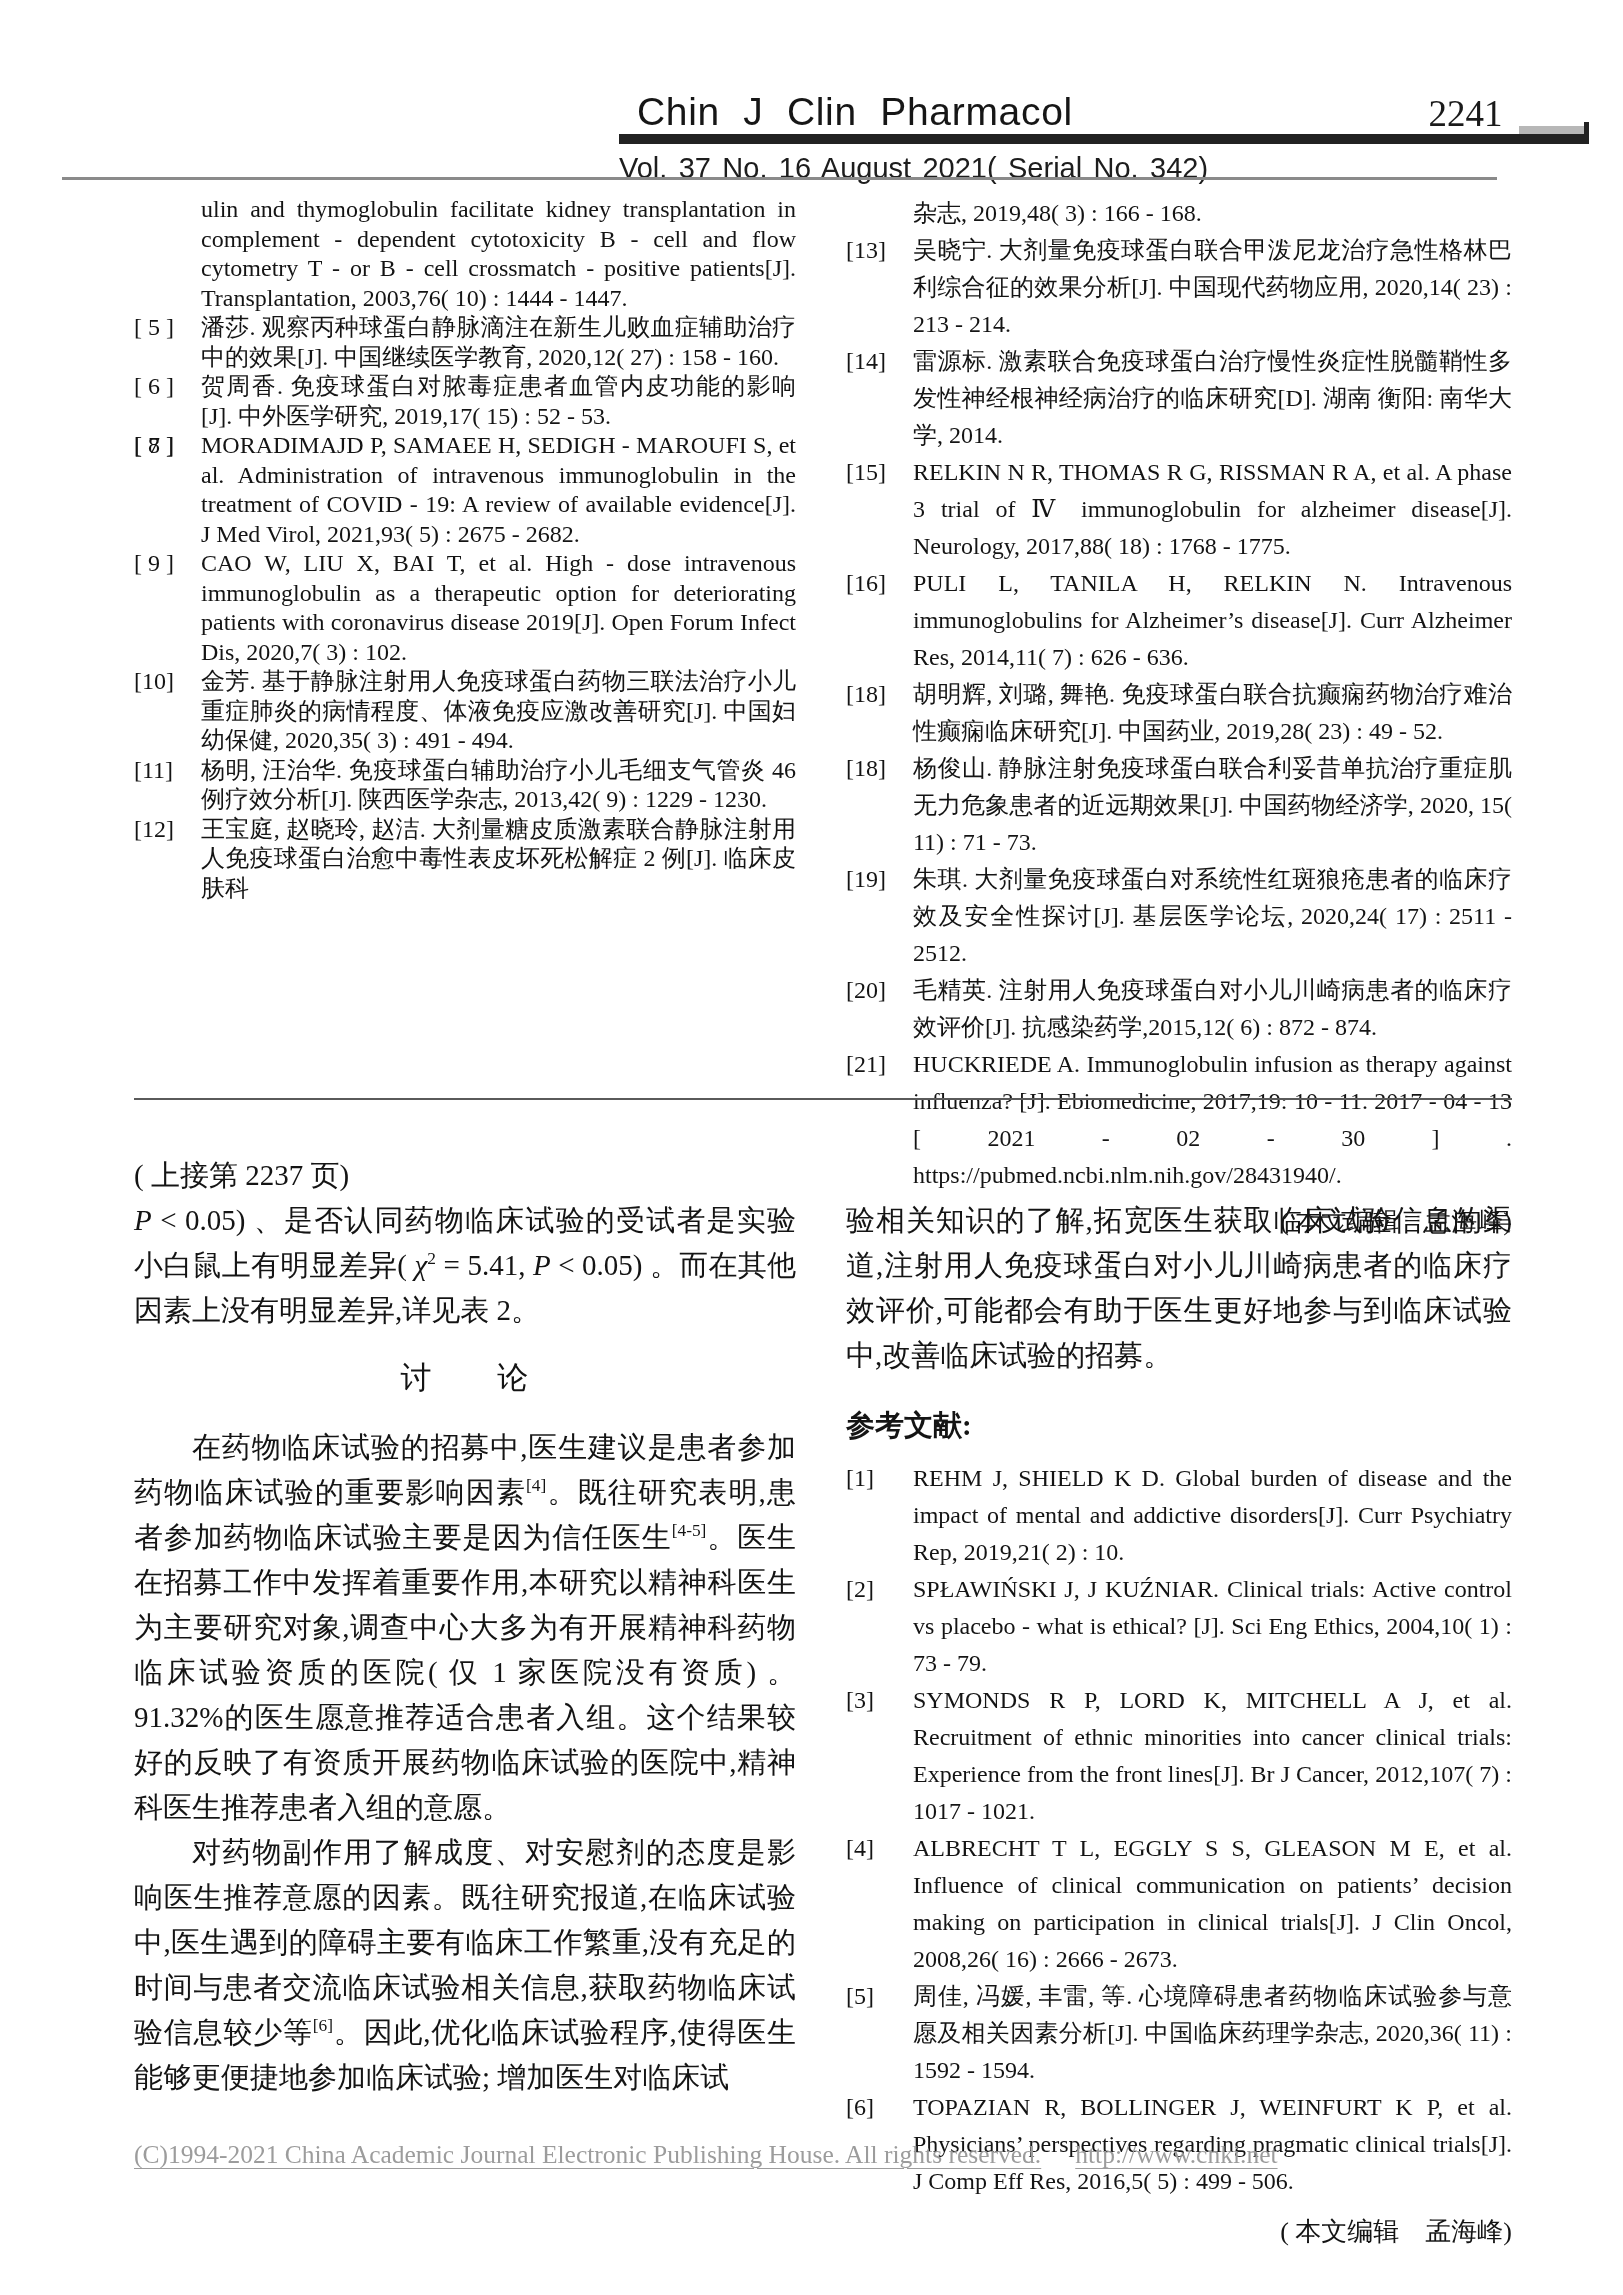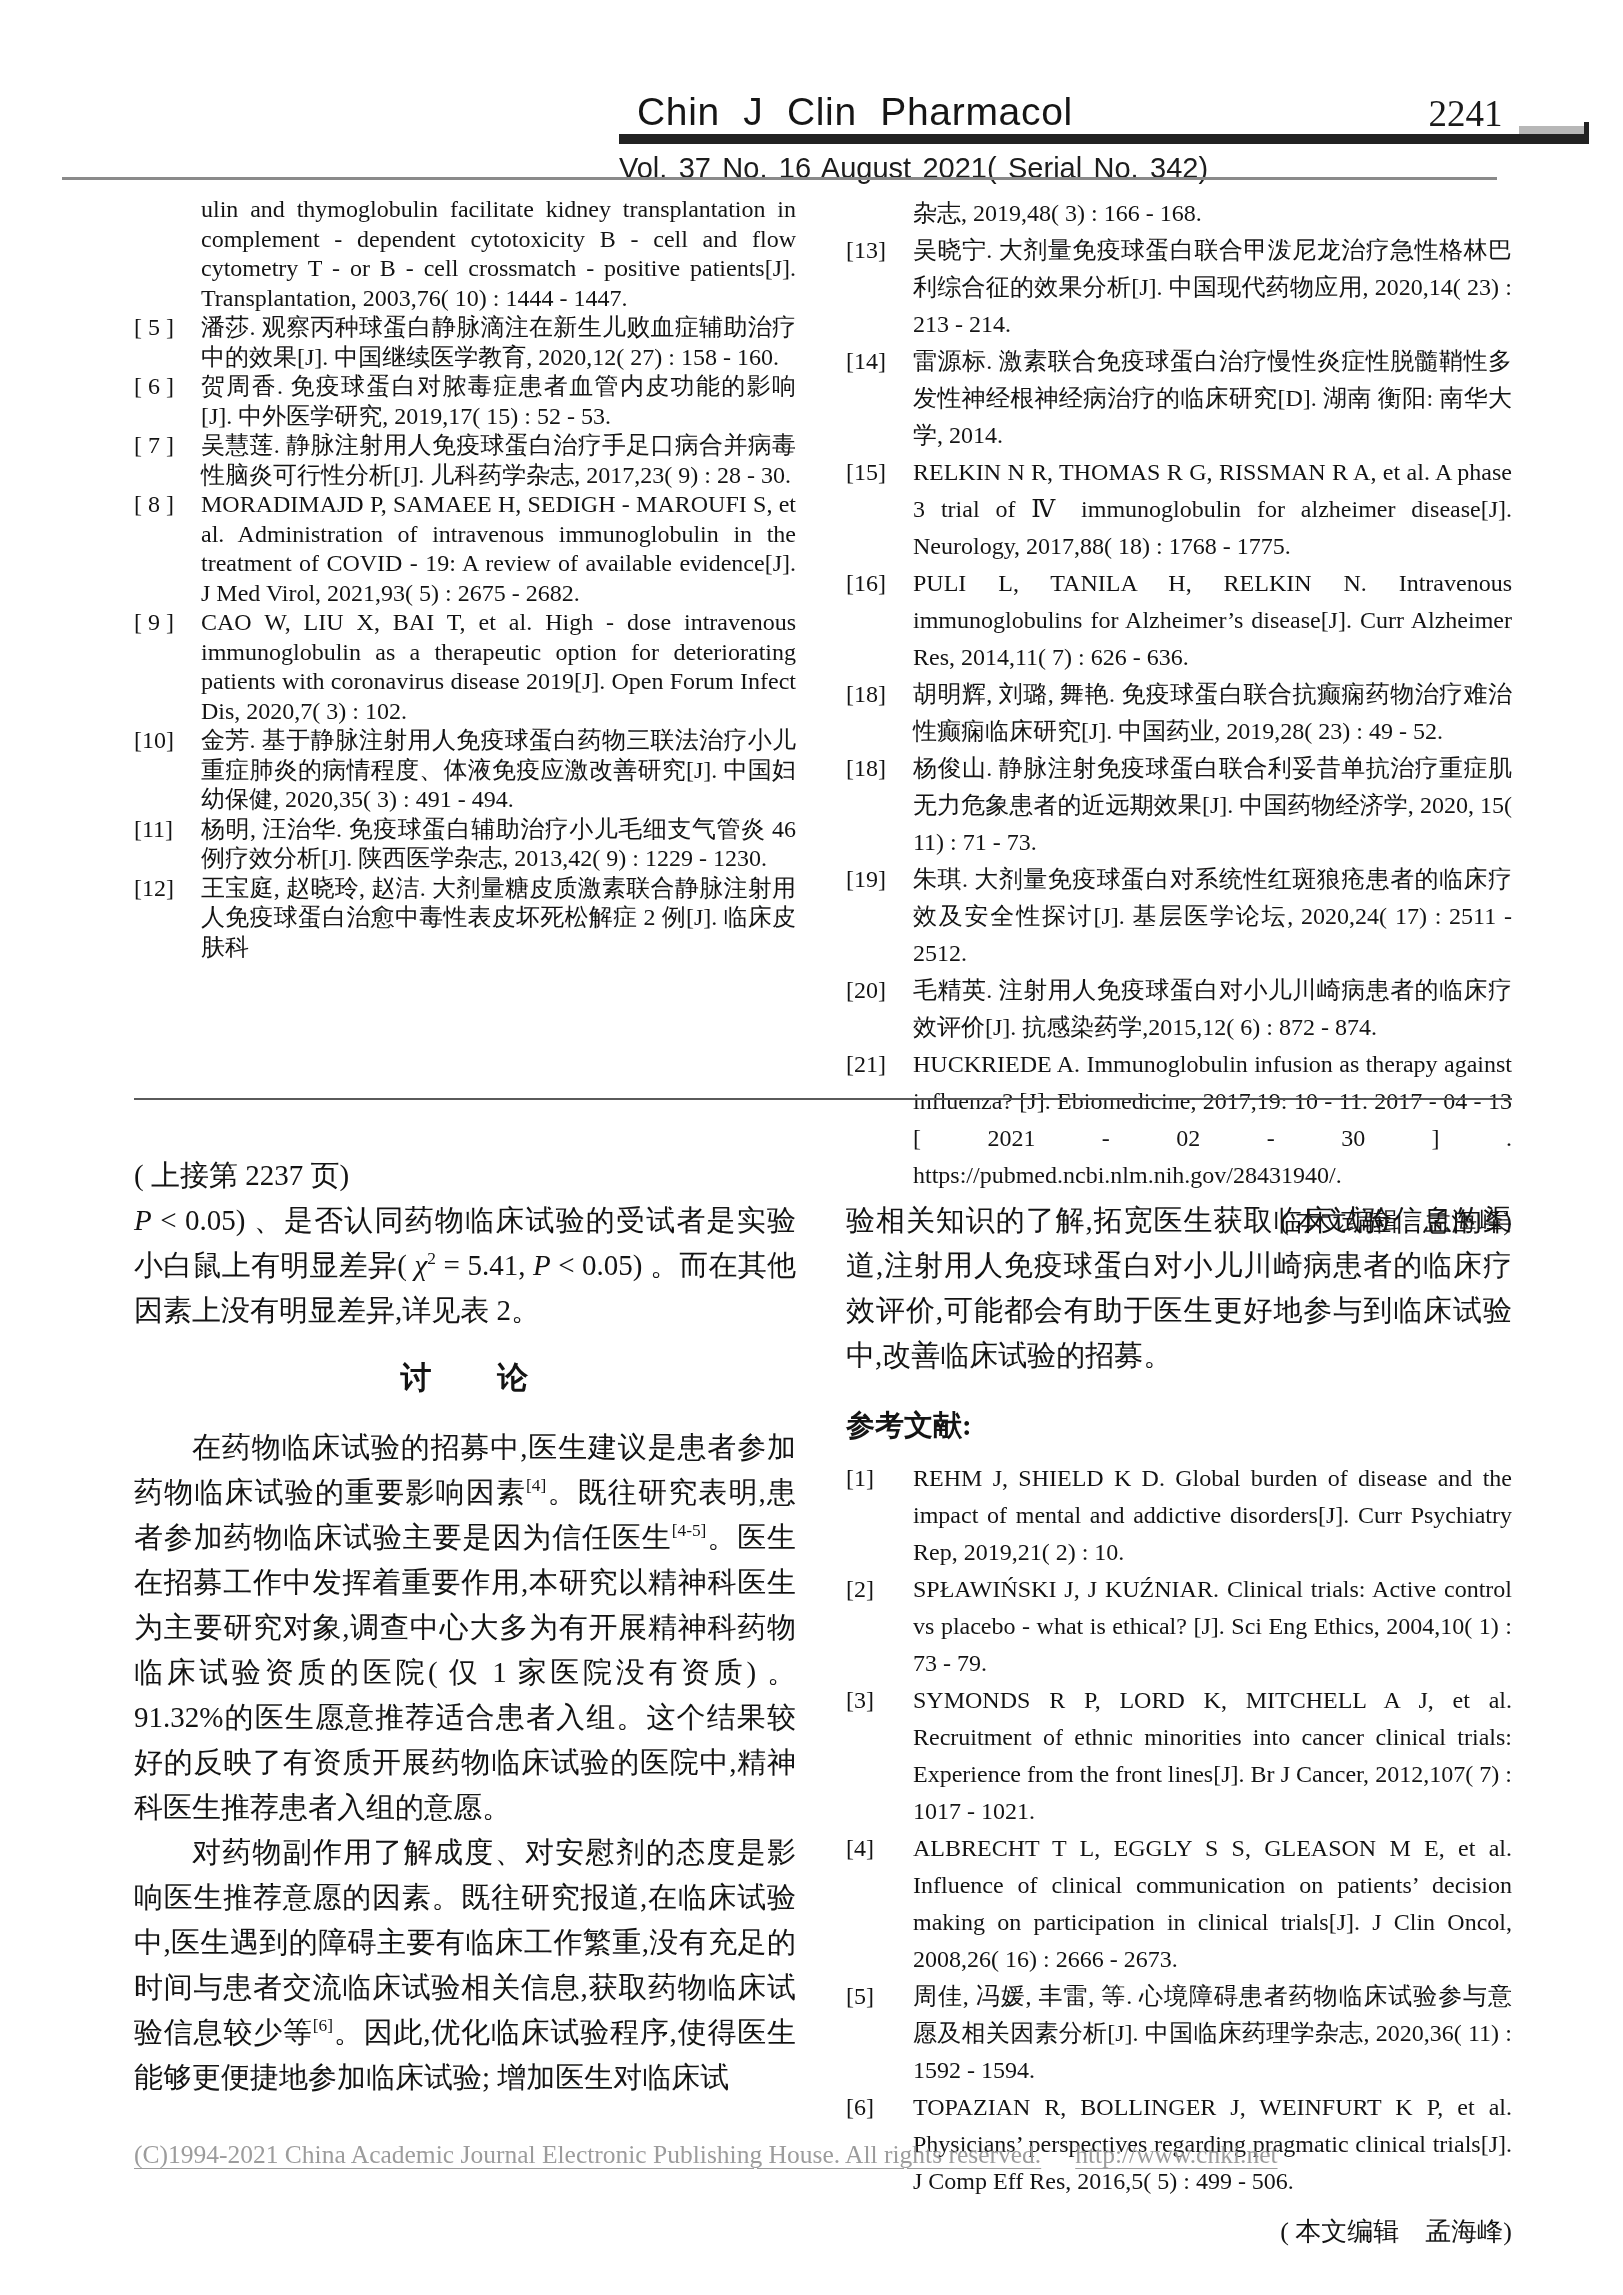--- a/index.html
+++ b/index.html
@@ -41,21 +41,21 @@
   .ref { position: relative; padding-left: 67px; }
   .ref-num { position: absolute; left: 0; top: 0; white-space: nowrap; }
   .bottom-refs { font-size: 24px; line-height: 37px; }
   
   .cont-note { text-indent: 0; }
   .body-para { margin: 0; text-indent: 2em; }
   .no-indent { text-indent: 0; }
   sup { font-size: 0.6em; line-height: 0; vertical-align: super; }
   .discussion-heading {
     margin: 22px 0 25px 0; text-align: center;
-    font-size: 31px; font-weight: bold; letter-spacing: 1.3px;
+    font-size: 31px; font-weight: normal; letter-spacing: 1.3px;
   }
   .ref-heading { margin: 25px 0 11.8px 0; font-size: 29px; font-weight: bold; }
   .editor-note { text-align: right; margin-top: 9.2px; font-size: 26px; }
   
   .section-divider { position: absolute; left: 134px; top: 1098px; width: 1378px; height: 2px; background: #5a5a5a; }
   .footer {
     position: absolute; left: 134px; top: 2140px; width: 1381px;
     color: #9c9c9c; font-size: 25.5px; white-space: nowrap;
     text-decoration: underline; text-underline-offset: 4.6px; text-decoration-thickness: 1.3px;
   }
@@ -72,21 +72,21 @@
   <div class="bar-black"></div>
   <div class="bar-tick"></div>
   <div class="issue-info">Vol. 37 No. 16 August 2021( Serial No. 342)</div>
   <div class="header-rule"></div>
 
   <section class="col col1-top">
     <div class="ref-list">
         <div class="ref"><span class="ref-num"></span><span class="ref-text">ulin and thymoglobulin facilitate kidney transplantation in complement - dependent cytotoxicity B - cell and flow cytometry T - or B - cell crossmatch - positive patients[J]. Transplantation, 2003,76( 10) : 1444 - 1447.</span></div>
         <div class="ref"><span class="ref-num">[ 5 ]</span><span class="ref-text">潘莎. 观察丙种球蛋白静脉滴注在新生儿败血症辅助治疗中的效果[J]. 中国继续医学教育, 2020,12( 27) : 158 - 160.</span></div>
         <div class="ref"><span class="ref-num">[ 6 ]</span><span class="ref-text">贺周香. 免疫球蛋白对脓毒症患者血管内皮功能的影响[J]. 中外医学研究, 2019,17( 15) : 52 - 53.</span></div>
-        <div class="ref"><span class="ref-num">[ 7 ]</span><span class="ref-text">吴慧莲. 静脉注射用人免疫球蛋白治疗手足口病合并病毒性脑炎可行性分析[J]. 儿科药学杂志, 2017,23( 9) : 28 - 30.</span></div>
+        <div class="ref"><span class="ref-num">[ 7 ]</span></div>
         <div class="ref"><span class="ref-num">[ 8 ]</span><span class="ref-text">MORADIMAJD P, SAMAEE H, SEDIGH - MAROUFI S, et al. Administration of intravenous immunoglobulin in the treatment of COVID - 19: A review of available evidence[J]. J Med Virol, 2021,93( 5) : 2675 - 2682.</span></div>
         <div class="ref"><span class="ref-num">[ 9 ]</span><span class="ref-text">CAO W, LIU X, BAI T, et al. High - dose intravenous immunoglobulin as a therapeutic option for deteriorating patients with coronavirus disease 2019[J]. Open Forum Infect Dis, 2020,7( 3) : 102.</span></div>
         <div class="ref"><span class="ref-num">[10]</span><span class="ref-text">金芳. 基于静脉注射用人免疫球蛋白药物三联法治疗小儿重症肺炎的病情程度、体液免疫应激改善研究[J]. 中国妇幼保健, 2020,35( 3) : 491 - 494.</span></div>
         <div class="ref"><span class="ref-num">[11]</span><span class="ref-text">杨明, 汪治华. 免疫球蛋白辅助治疗小儿毛细支气管炎 46 例疗效分析[J]. 陕西医学杂志, 2013,42( 9) : 1229 - 1230.</span></div>
         <div class="ref"><span class="ref-num">[12]</span><span class="ref-text">王宝庭, 赵晓玲, 赵洁. 大剂量糖皮质激素联合静脉注射用人免疫球蛋白治愈中毒性表皮坏死松解症 2 例[J]. 临床皮肤科</span></div>
       </div>
   </section>
 
   <section class="col col2-top">
     <div class="ref-list">

